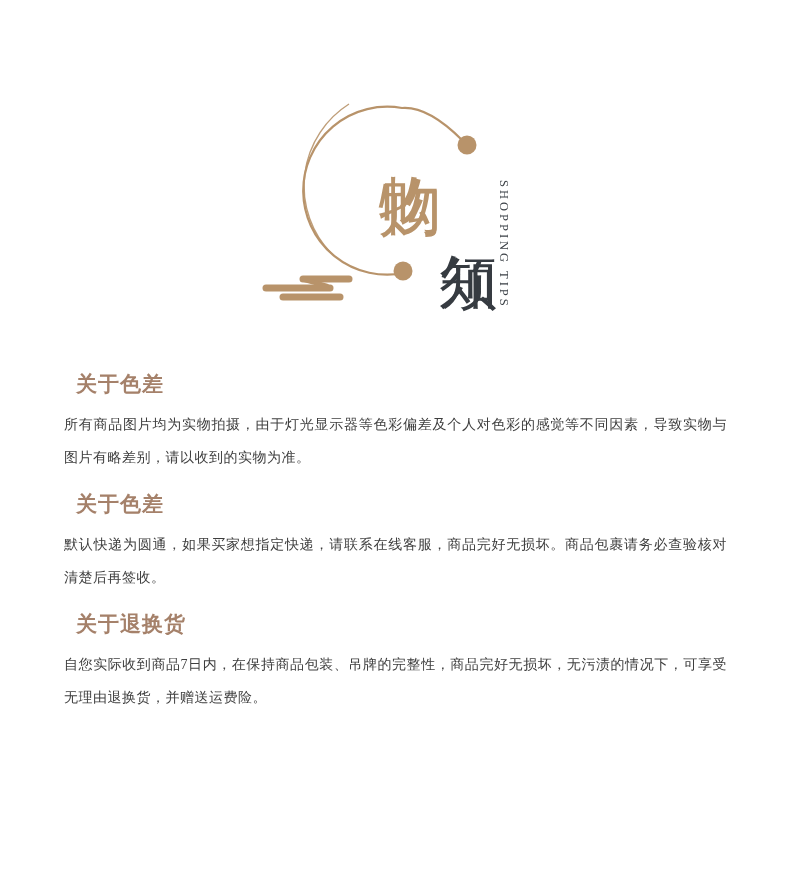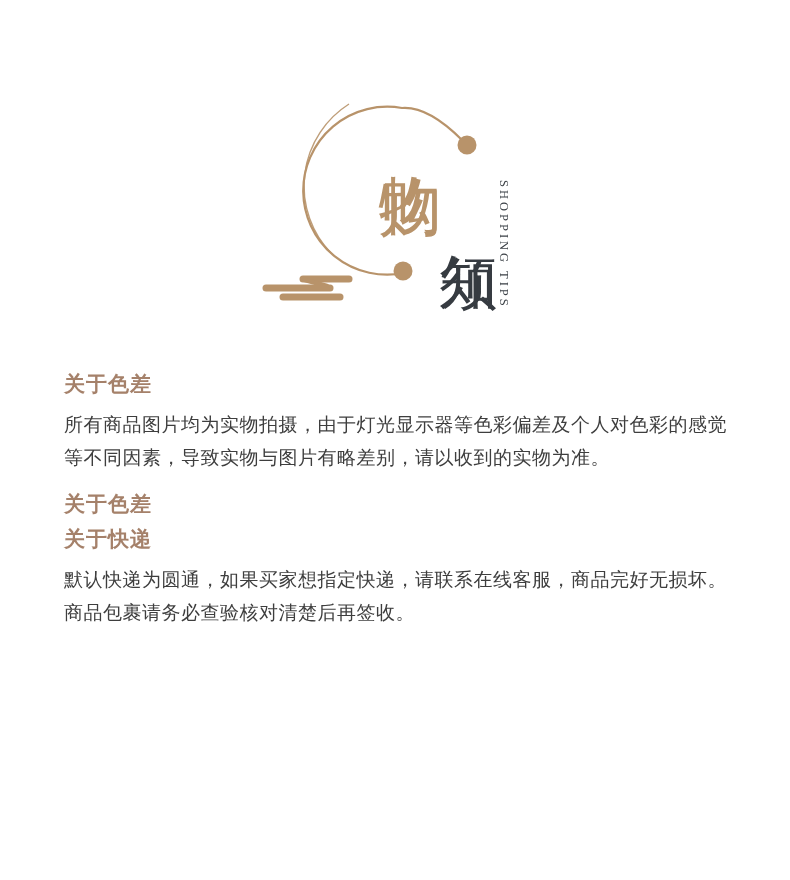--- a/index.html
+++ b/index.html
@@ -57,24 +57,24 @@
     width: 663px;
     padding-top: 13px;
   }
   .section { margin: 0; }
   .section h3 {
     font-size: 21px;
     line-height: 22px;
     font-weight: 700;
     color: #A5816A;
     letter-spacing: 1px;
-    margin: 0 0 13px 0;
+    margin: 0 0 13px 12px;
   }
   .section p {
-    font-size: 19px;
+    font-size: 14px;
     line-height: 33px;
     color: #3E3E3E;
     letter-spacing: 0.5px;
     text-align: justify;
     margin: 0 0 19px 0;
   }
 </style>
 </head>
 <body>
 
@@ -106,20 +106,23 @@
     <div class="section">
       <h3>关于色差</h3>
       <p>所有商品图片均为实物拍摄，由于灯光显示器等色彩偏差及个人对色彩的感觉等不同因素，导致实物与图片有略差别，请以收到的实物为准。</p>
     </div>
 
     <div class="section">
       <h3>关于色差</h3>
     </div>
 
     <div class="section">
-      <h3>关于快递</h3>
       <p>默认快递为圆通，如果买家想指定快递，请联系在线客服，商品完好无损坏。商品包裹请务必查验核对清楚后再签收。</p>
     </div>
 
+    <div class="section">
+      <h3>关于退换货</h3>
+      <p>自您实际收到商品7日内，在保持商品包装、吊牌的完整性，商品完好无损坏，无污渍的情况下，可享受无理由退换货，并赠送运费险。</p>
+    </div>
 
   </div>
 
 </div>
 
 </body></html>

